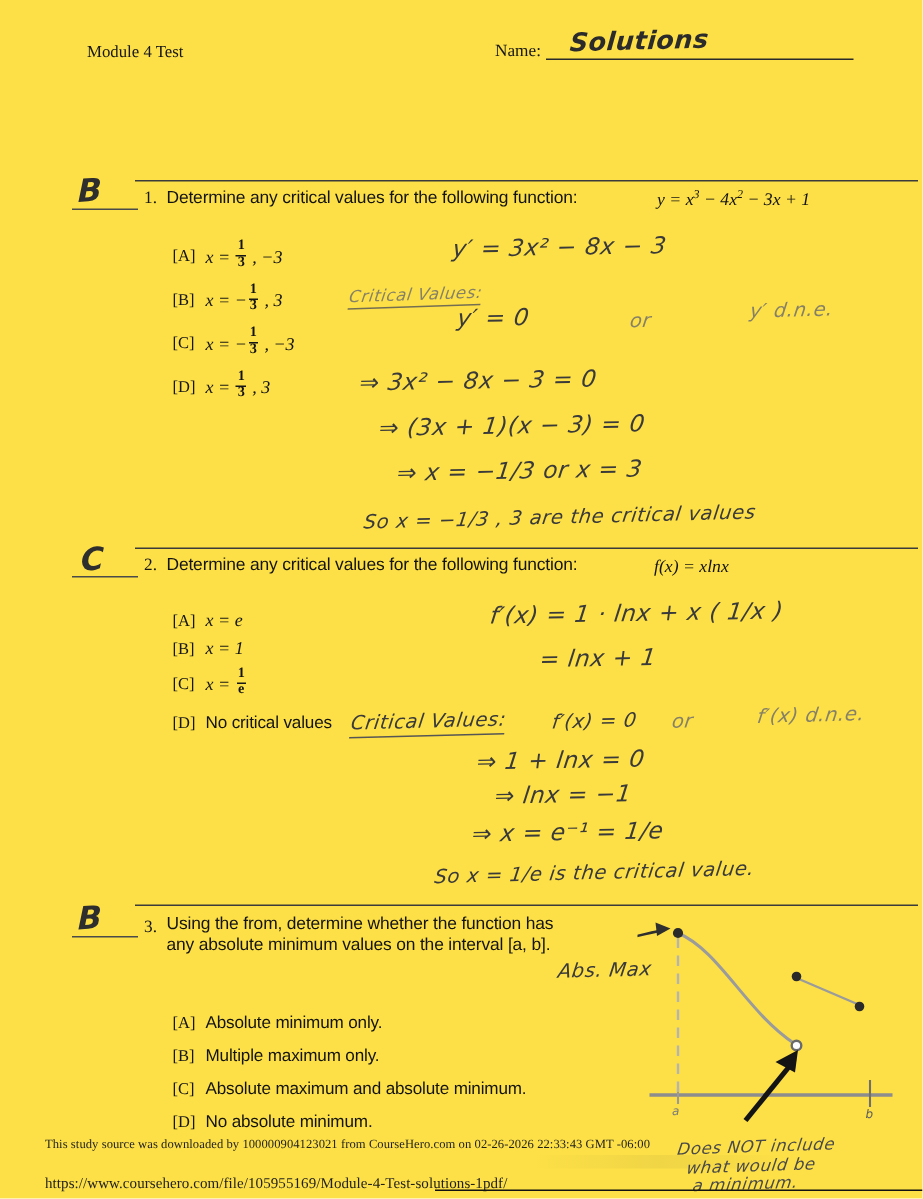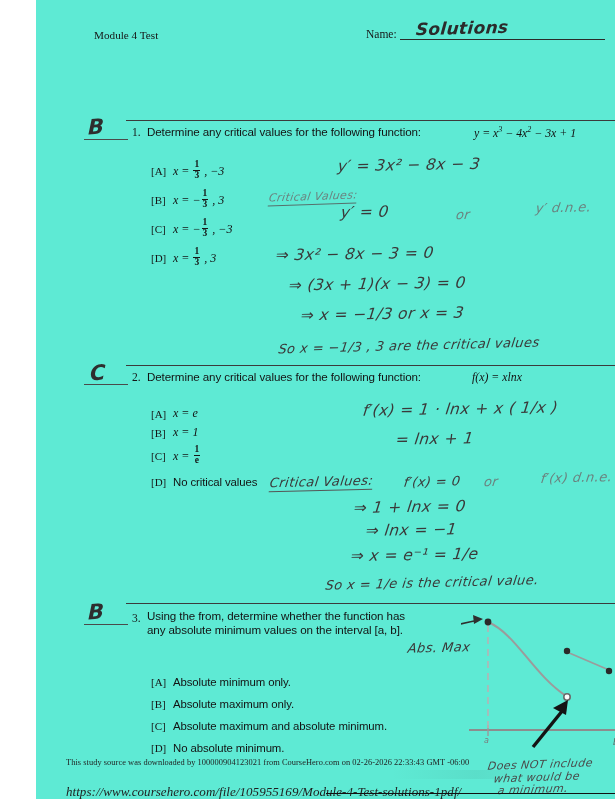--- a/index.html
+++ b/index.html
@@ -12,22 +12,21 @@
     height: 799px;
     position: relative;
     overflow: hidden;
     font-family: "Liberation Serif", serif;
     color: #1a1a1a;
     -webkit-font-smoothing: antialiased;
   }
   .page {
     position: absolute;
     inset: 0;
-    background: #5eead4;
-    margin-left: 36px;
+    background: #fde047;
   }
 
   
   .abs { position: absolute; }
 
   
   #header-block {
     left: 58px; top: 28px;
     font-family: "Liberation Serif", serif;
     font-size: 11.2px;
@@ -181,25 +180,24 @@
     font-family: "Liberation Serif", serif;
     font-size: 8.4px;
     color: #1f1f1f;
     letter-spacing: 0.05px;
     white-space: nowrap;
   }
   #footer-url {
     position: absolute;
     left: 30px; top: 784px;
     font-family: "Liberation Serif", serif;
-    font-size: 13px;
+    font-size: 10px;
     color: #1f1f1f;
     letter-spacing: 0.05px;
     white-space: nowrap;
-    font-style: italic;
   }
   #footer-rule {
     position: absolute;
     left: 290px; top: 793px;
     width: 325px;
     border-top: 1.6px solid #111;
   }
   #powered-smudge {
     position: absolute;
     left: 355px; top: 770px;
@@ -320,21 +318,21 @@
     <div class="q-num" style="left:96px; top:612px;">3.</div>
     <div class="q-text" style="left:111px; top:609px; width:300px;">Using the from, determine whether the function has</div>
     <div class="q-text" style="left:111px; top:623px; width:300px;">any absolute minimum values on the interval [a, b].</div>
 
     <div class="opt" style="left:115px; top:676px;">
       <span class="opt-tag">[A]</span>
       <span class="opt-body opt-plain">Absolute minimum only.</span>
     </div>
     <div class="opt" style="left:115px; top:698px;">
       <span class="opt-tag">[B]</span>
-      <span class="opt-body opt-plain">Absolute maximum only.</span>
+      <span class="opt-body opt-plain">Multiple maximum only.</span>
     </div>
     <div class="opt" style="left:115px; top:720px;">
       <span class="opt-tag">[C]</span>
       <span class="opt-body opt-plain">Absolute maximum and absolute minimum.</span>
     </div>
     <div class="opt" style="left:115px; top:742px;">
       <span class="opt-tag">[D]</span>
       <span class="opt-body opt-plain">No absolute minimum.</span>
     </div>
 

